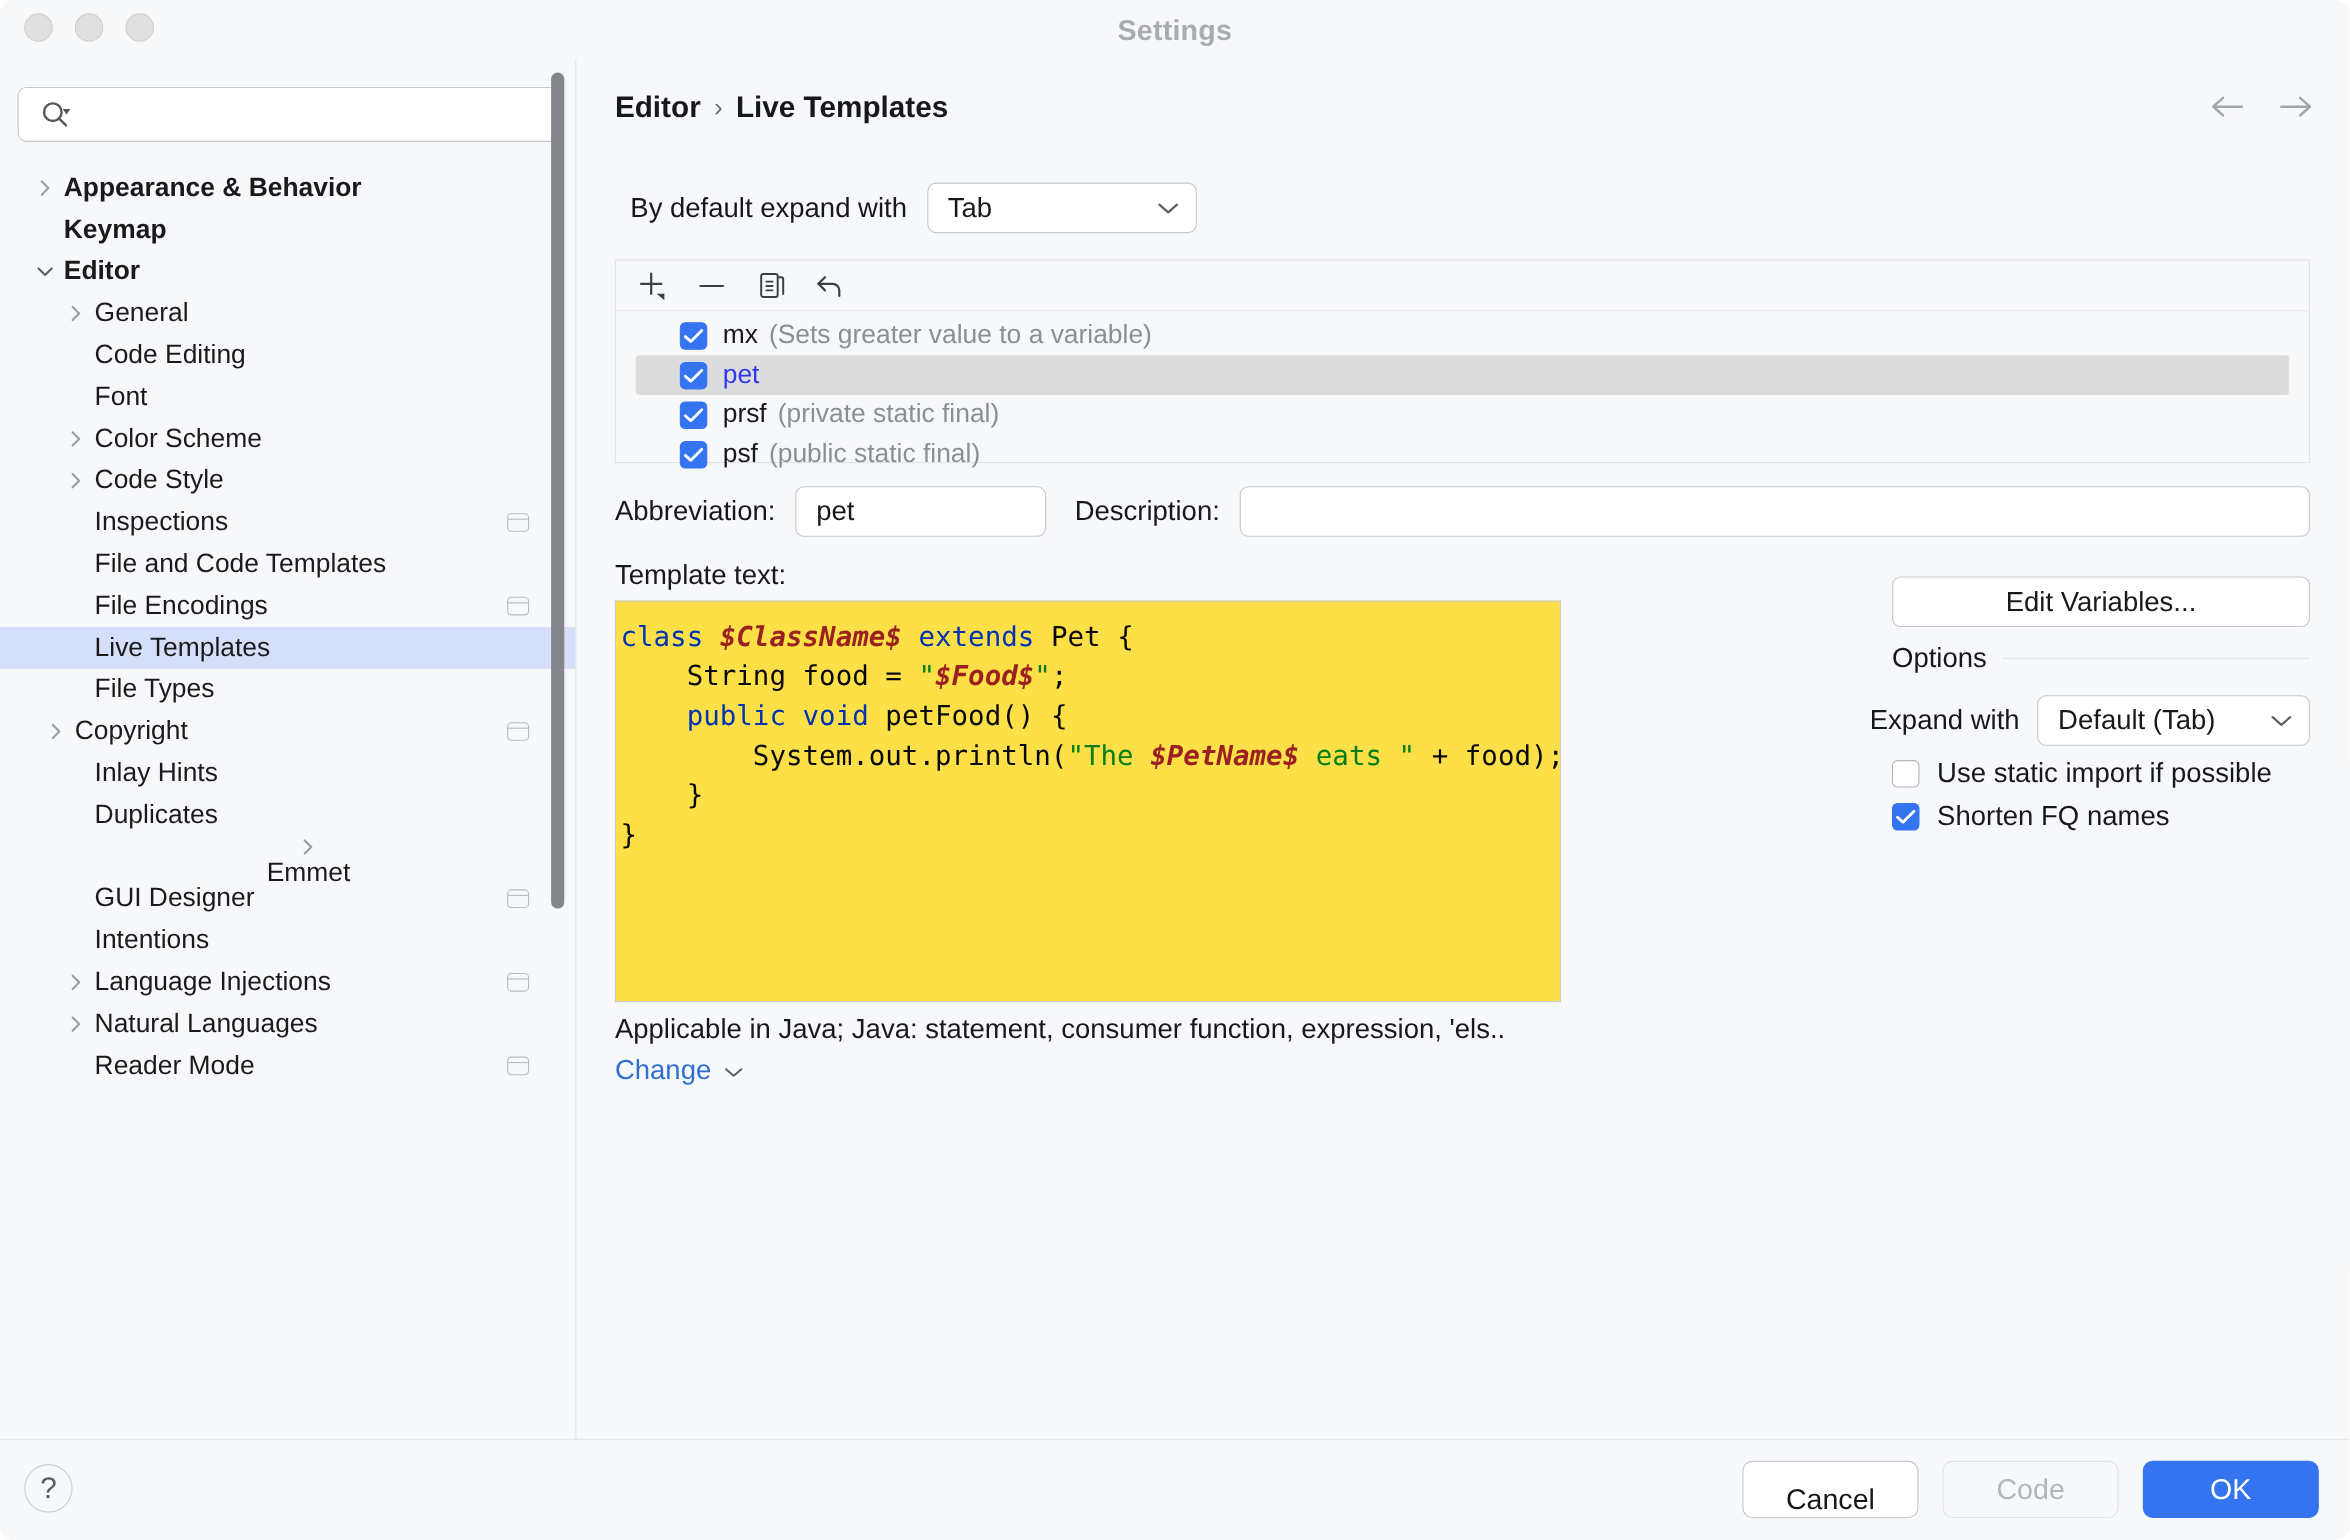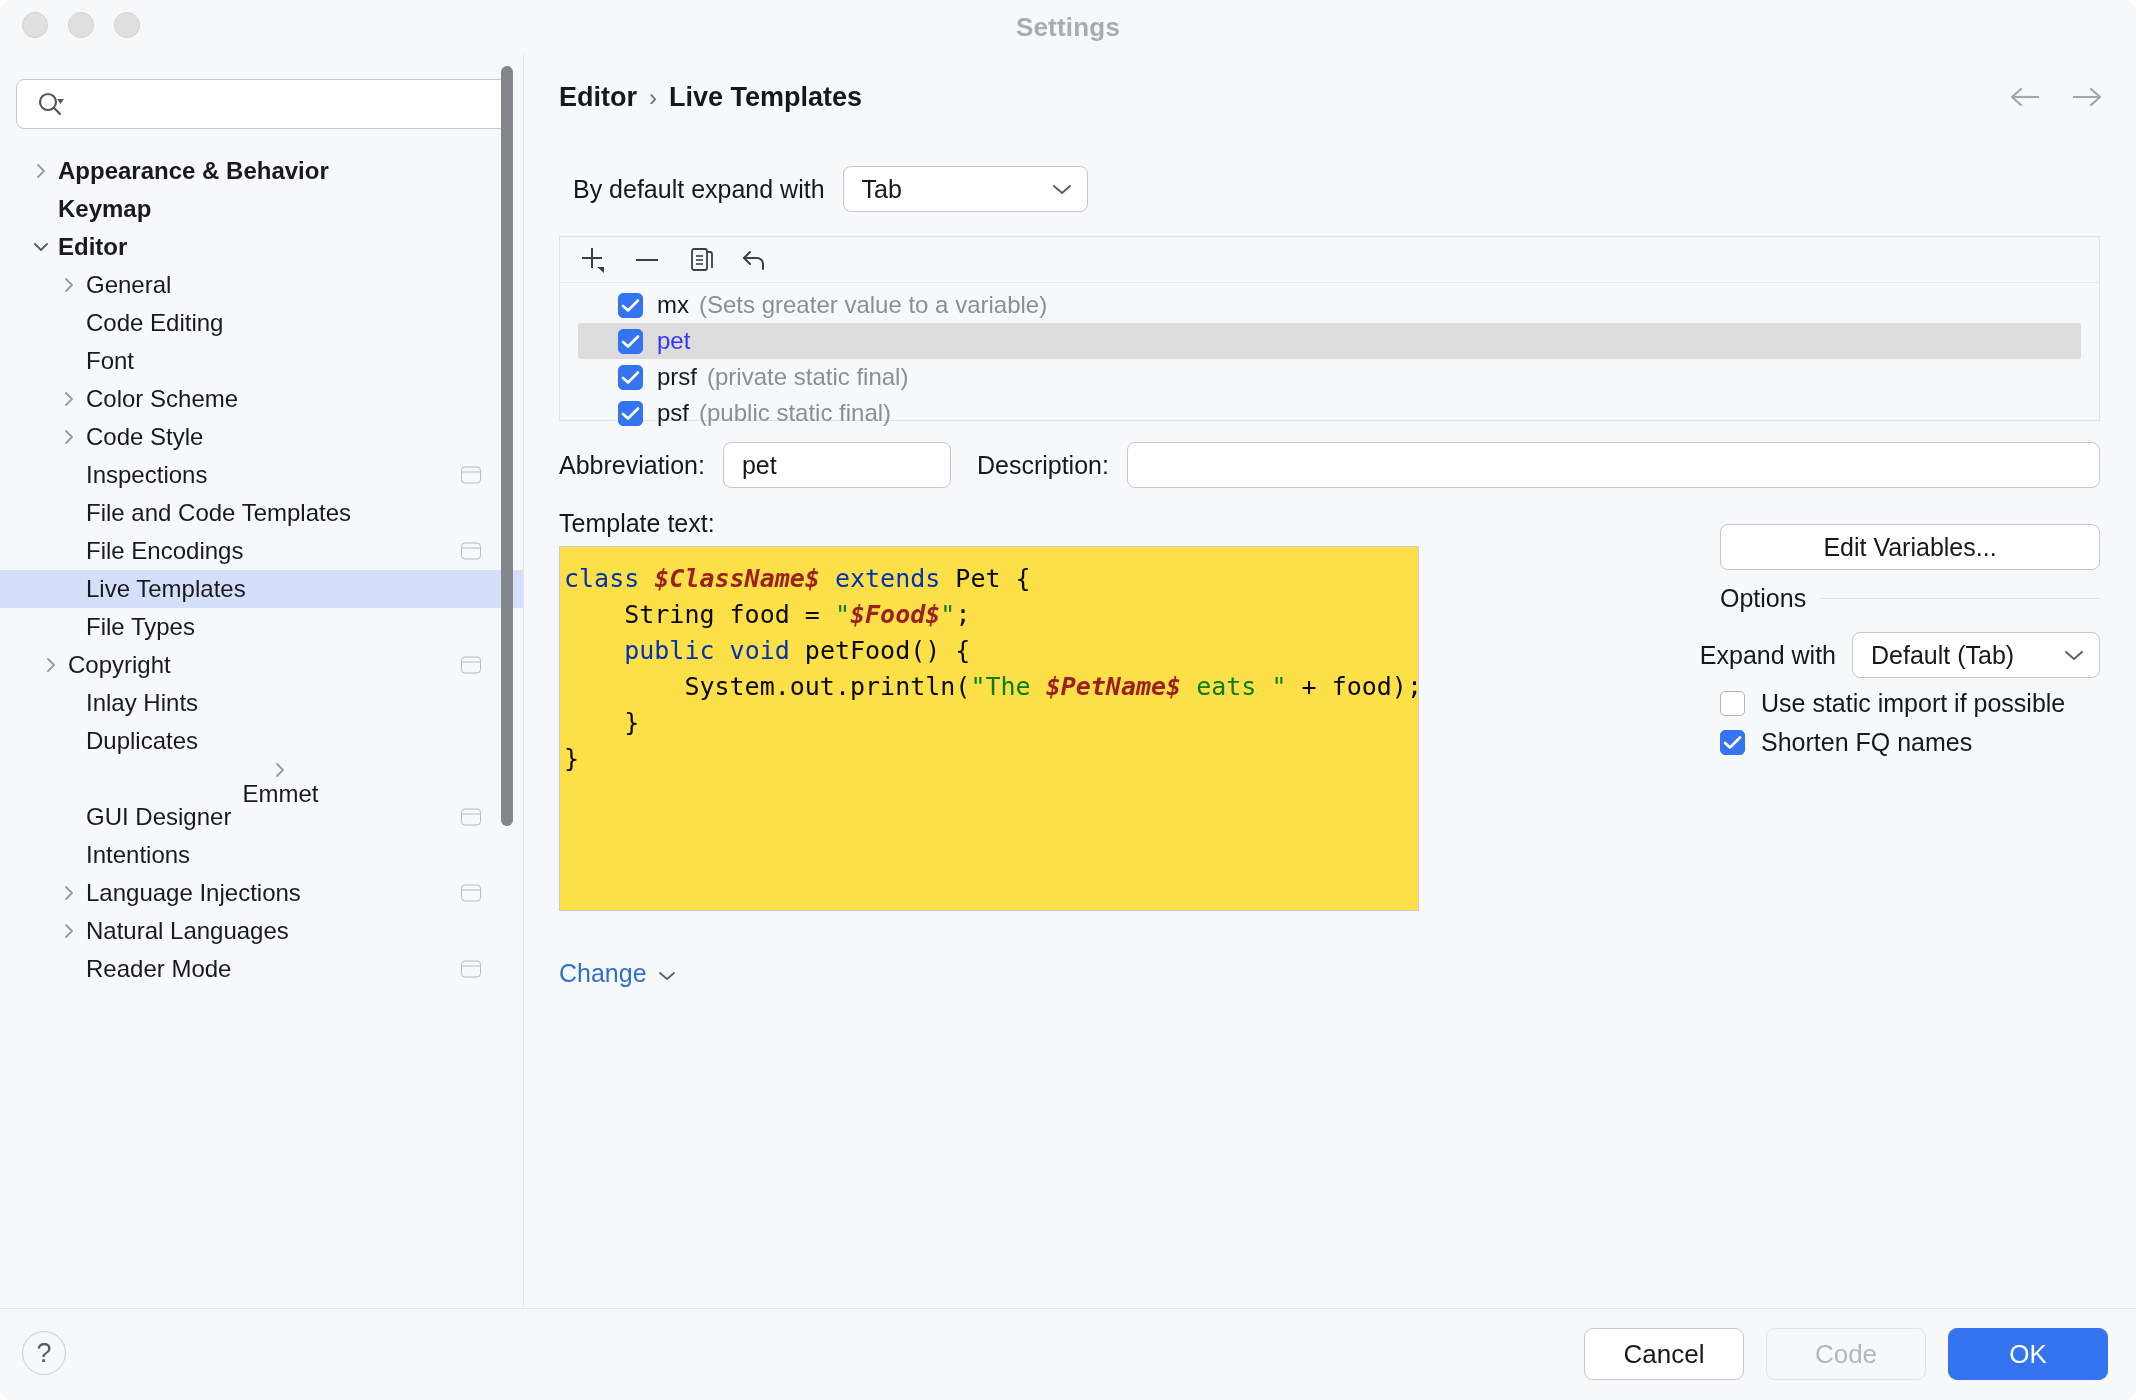--- a/index.html
+++ b/index.html
@@ -207,21 +207,21 @@
     border-radius: 50%; border: 1px solid #c9ccd2; background: #f7f8fa;
     display: flex; align-items: center; justify-content: center;
     font-size: 27px; color: #55585f;
   }
   .btns { position: absolute; right: 28px; top: 19px; display: flex; gap: 22px; }
   .btn {
     height: 52px; min-width: 160px; padding: 0 28px;
     border-radius: 9px; display: flex; align-items: center; justify-content: center;
     font-size: 26px;
   }
-  .btn.secondary { background: #ffffff; border: 1px solid #c4c7cd; color: #17181c; }
+  .btn.secondary { background: #ffffff; border: 1px solid #c4c7cd; color: #17181c; align-items: flex-end; }
   .btn.disabled { background: #f7f8fa; border: 1px solid #e0e2e6; color: #b3b6bc; }
   .btn.primary { background: #3574f0; border: 1px solid #3574f0; color: #ffffff; }
 </style>
 </head>
 <body>
 
 <div class="window">
 
   <div class="titlebar">
     <div class="traffic">
@@ -494,20 +494,21 @@
       <div class="txtfield" style="flex:1;margin-left:18px">
         <span></span>
       </div>
     </div>
 
     <div class="tpl-text-label">Template text:</div>
     <div class="code-area">
       <div class="code" id="code-host"><div><span class="kw">class </span><span class="var">$ClassName$</span><span> </span><span class="kw">extends</span><span> Pet {</span></div><div><span>    String food = </span><span class="str">"</span><span class="var">$Food$</span><span class="str">"</span><span>;</span></div><div><span>    </span><span class="kw">public void</span><span> petFood() {</span></div><div><span>        System.out.println(</span><span class="str">"The </span><span class="var">$PetName$</span><span class="str"> eats "</span><span> + food);</span></div><div><span>    }</span></div><div><span>}</span></div></div>
     </div>
 
+    <div class="applicable">Applicable in Java; Java: statement, consumer function, expression, 'els..</div>
     <div class="change-link">
       <span>Change</span>
       <span>
         <svg width="20" height="13" viewBox="0 0 20 13">
             <polyline points="3,4 10,10 17,4" fill="none" stroke="#5c5f66" stroke-width="1.8" stroke-linecap="round" stroke-linejoin="round"></polyline>
           </svg>
       </span>
     </div>
 
     <div class="edit-vars">

